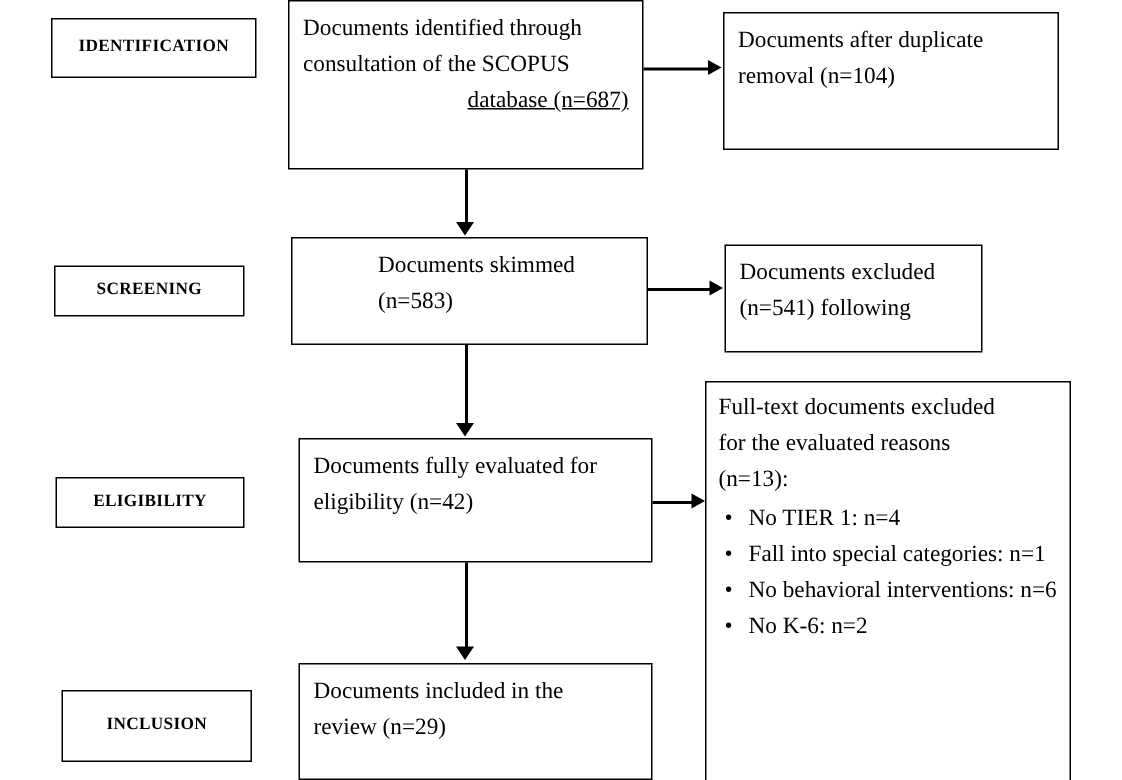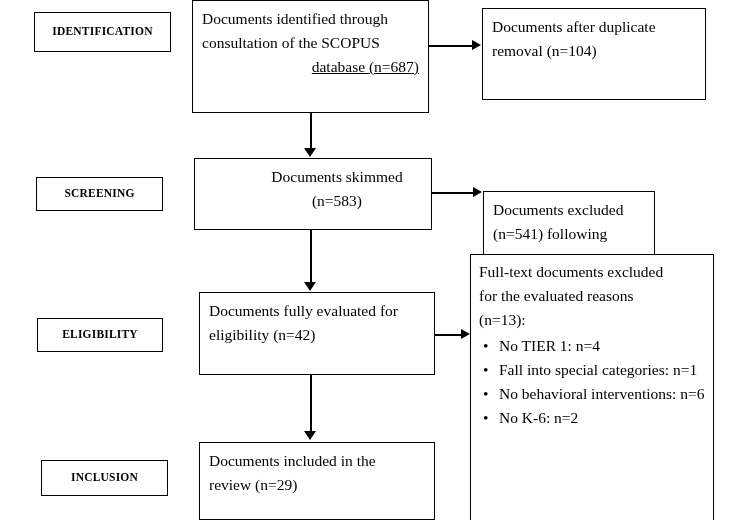--- a/index.html
+++ b/index.html
@@ -49,21 +49,21 @@
   .flow-box .box-text {
     display: block;
     font-family: "Liberation Serif", "DejaVu Serif", serif;
     font-size: 15.5px;
     line-height: 1.55;
     text-align: justify;
     text-justify: inter-word;
     hyphens: none;
   }
   .flow-box .box-text.left-align {
-    text-align: center;
+    text-align: left;
     margin-left: 48px;
   }
   .underline-span {
     text-decoration-color: #1a1a6e;
     text-underline-offset: 2px;
     margin-top: 16px;
   }
 
   
   .justify-block {
@@ -132,21 +132,21 @@
   </div>
 
   <div class="stage-label" style="left:36px; top:177px; width:127px; height:34px;">
     <span class="stage-text">SCREENING</span>
   </div>
 
   <div class="stage-label" style="left:37px; top:318px; width:126px; height:34px;">
     <span class="stage-text">ELIGIBILITY</span>
   </div>
 
-  <div class="stage-label" style="left:41px; top:460px; width:127px; height:36px;">
+  <div class="stage-label" style="left:41px; top:460px; width:127px; height:48px;">
     <span class="stage-text">INCLUSION</span>
   </div>
 
   <div class="flow-box" style="left:192px; top:0px; width:237px; height:113px;">
     <span class="box-text justify-block">
       <span class="line">Documents identified through</span>
       <span class="line">consultation of the SCOPUS</span>
       <span class="line" style="text-align:right;text-decoration:underline;">database (n=687)</span>
     </span>
   </div>
@@ -171,21 +171,21 @@
 
   <div class="flow-box" style="left:482px; top:8px; width:224px; height:92px;">
     <span class="box-text justify-block">
       <span class="line" style="display:block;">
         <span class="underline-span">Documents after</span><span> duplicate</span>
       </span>
       <span class="line" style="text-align:left;">removal (n=104)</span>
     </span>
   </div>
 
-  <div class="flow-box" style="left:483px; top:163px; width:172px; height:72px;margin-top:28px;">
+  <div class="flow-box" style="left:483px; top:163px; width:172px; height:72px;">
     <span class="box-text">
       <span class="line" style="display:block;">Documents excluded</span>
       <span class="line" style="display:block;">(n=541) following</span>
     </span>
   </div>
 
   <div class="flow-box" style="left:470px; top:254px; width:244px; height:288px; padding:5px 8px 4px 8px;">
     <span class="box-text justify-block">
       <span class="line">Full-text documents excluded</span>
       <span class="line">for the evaluated reasons</span>

